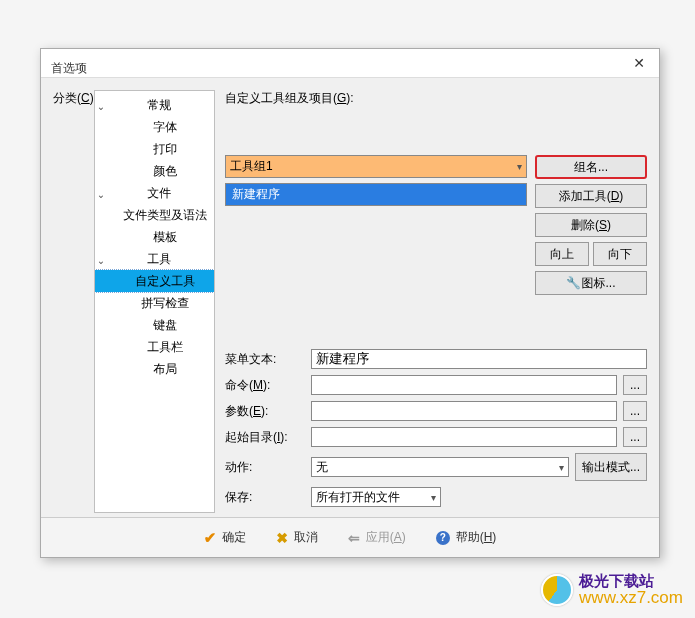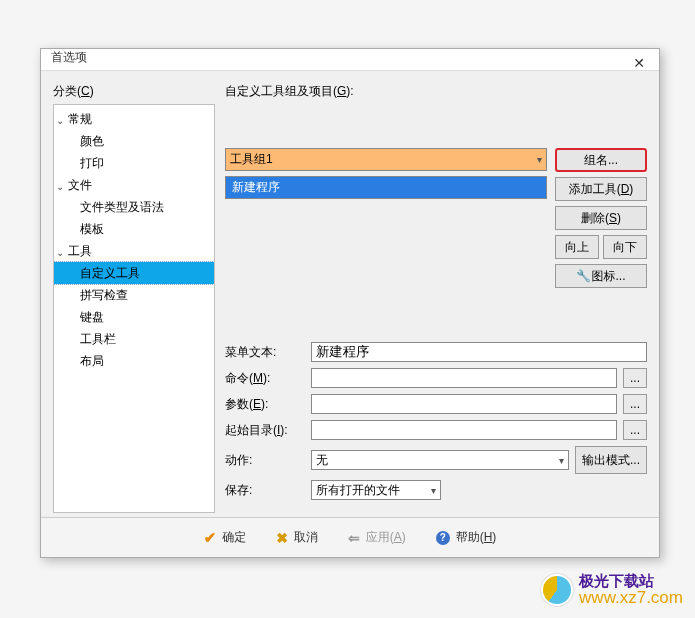--- a/index.html
+++ b/index.html
@@ -19,41 +19,41 @@
     top: 48px;
     width: 620px;
     height: 510px;
     background: #f0f0f0;
     border: 1px solid #aaaaaa;
     box-shadow: 3px 3px 10px rgba(0,0,0,0.25);
     display: flex;
     flex-direction: column;
   }
   .titlebar {
-    height: 22px;
+    height: 29px;
     display: flex;
-    align-items: flex-start;
+    align-items: flex-end;
     justify-content: space-between;
-    padding: 0 0 0 10px;
+    padding: 8px 0 0 10px;
     border-bottom: 1px solid #ddd;
     background: #ffffff;
   }
   .titlebar .title { color: #333; }
   .close-btn {
     width: 40px; height: 28px;
     display:flex; align-items:center; justify-content:center;
     font-size: 14px; color:#333;
   }
   .body {
     flex: 1;
     display: flex;
     padding: 12px 12px 4px 12px;
     gap: 10px;
   }
-  .left-col { width: 162px; display:flex; flex-direction:column; }
+  .left-col { width: 162px; display:flex; flex-direction:row;text-align:center; }
   .left-label { margin-bottom: 4px; }
   .tree {
     flex:1;
     background: #ffffff;
     border: 1px solid #bfbfbf;
     overflow: auto;
     padding: 3px 0;
   }
   .tree-item {
     padding: 2px 4px 2px 26px;
@@ -75,21 +75,21 @@
   }
   .right-col { flex:1; display:flex; flex-direction:column;gap:44px; }
   .toolgroup-label { margin-bottom:4px; }
   .row1 { display:flex; gap:8px; align-items:flex-start; }
   .dropdown {
     flex:1; height:22px; background:#fdba74;
     border:1px solid #888; padding:2px 4px;
     display:flex; justify-content:space-between; align-items:center;
   }
   .dropdown .arrow { font-size:10px; color:#555; }
-  .side-btns { width:92px; display:flex; flex-direction:column; gap:5px; }
+  .side-btns { width:112px; display:flex; flex-direction:column; gap:5px; }
   .side-btns-row { display:flex; gap:4px; }
   .btn {
     height: 24px;
     background: #e6e6e6;
     border:1px solid #999;
     display:flex; align-items:center; justify-content:center;
     padding:0 6px;
     white-space:nowrap;
     cursor:default;
   }
@@ -160,22 +160,23 @@
 
     <div class="left-col">
       <div class="left-label">
         <span>分类(</span><span class="u">C</span><span>)</span>
       </div>
       <div class="tree">
         <div class="tree-item tree-group">
           <span class="caret">⌄</span>
           <span>常规</span>
         </div>
+        <div class="tree-item"><span>字体</span></div>
+        <div class="tree-item"><span>打印</span></div>
         <div class="tree-item"><span>颜色</span></div>
-        <div class="tree-item"><span>打印</span></div>
 
         <div class="tree-item tree-group">
           <span class="caret">⌄</span>
           <span>文件</span>
         </div>
         <div class="tree-item"><span>文件类型及语法</span></div>
         <div class="tree-item"><span>模板</span></div>
 
         <div class="tree-item tree-group">
           <span class="caret">⌄</span>

